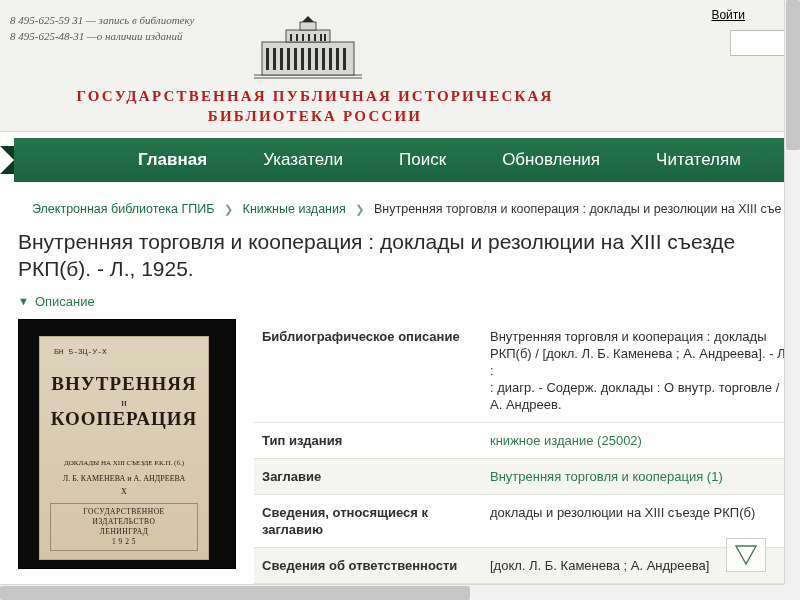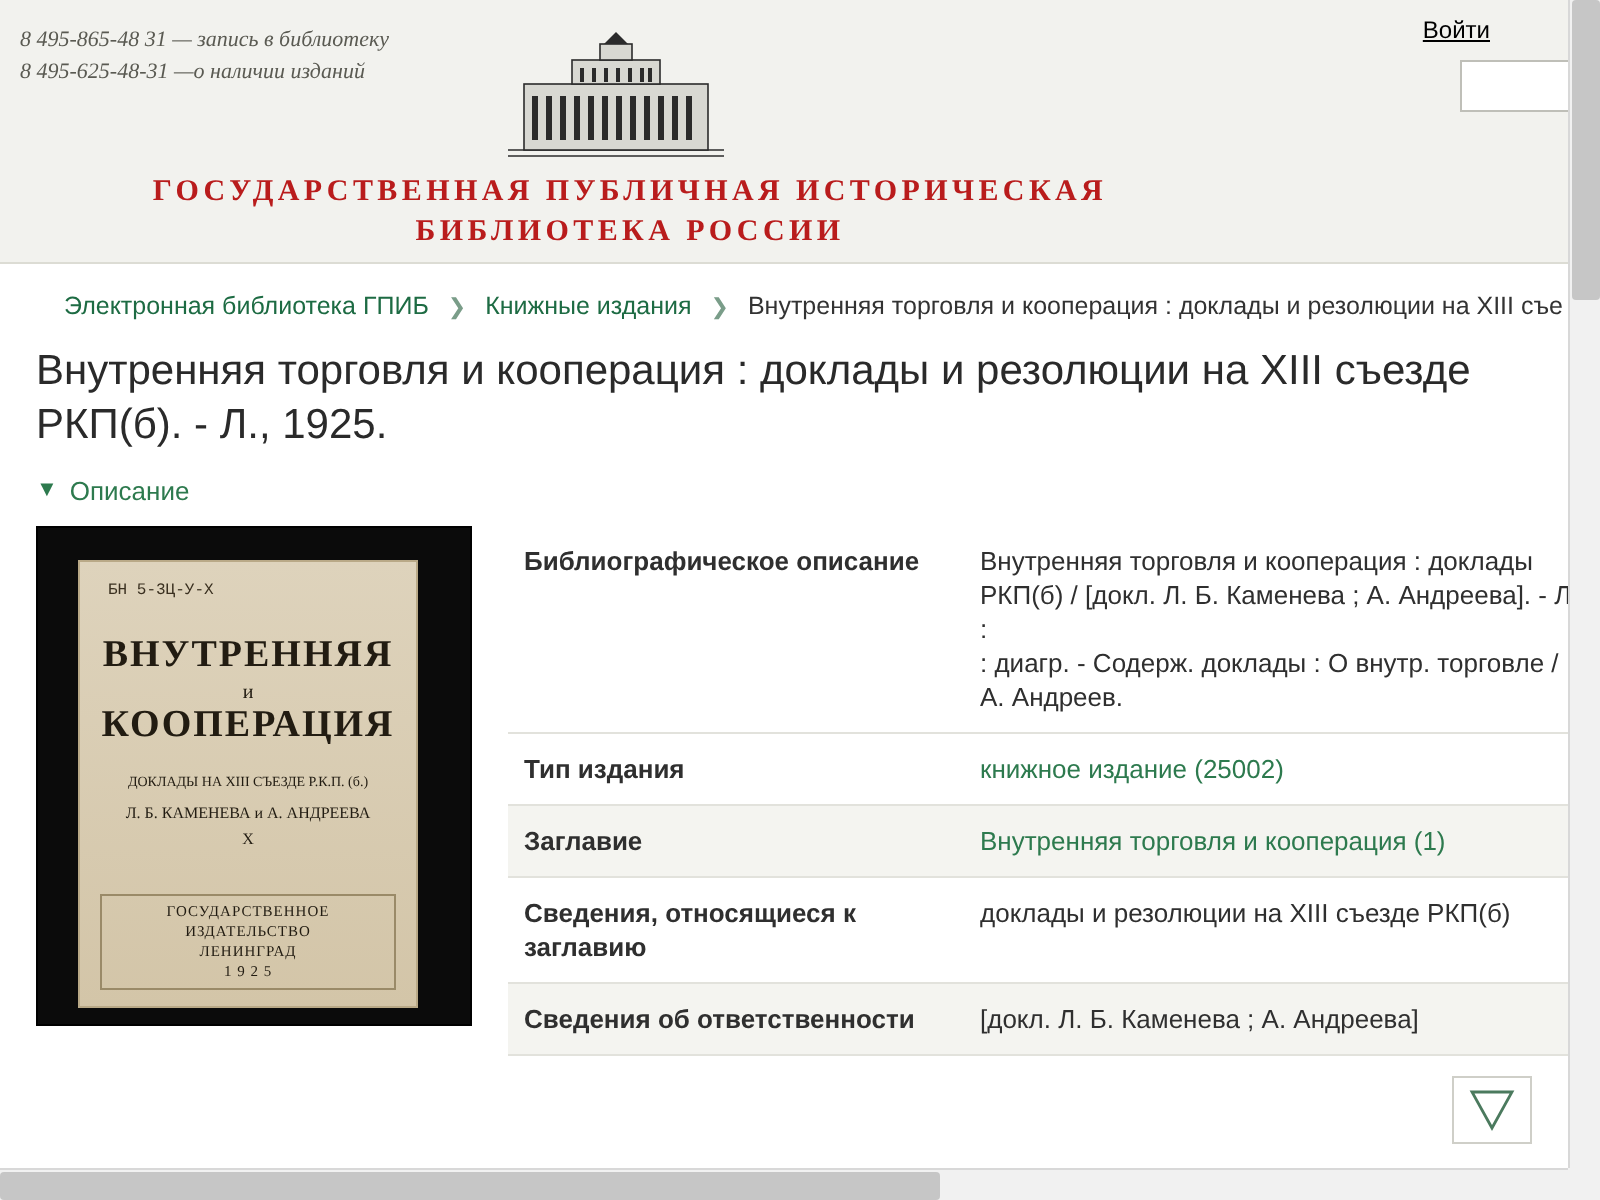--- a/index.html
+++ b/index.html
@@ -197,21 +197,21 @@
     left: 14px; top: 10px;
     font-size: 8px;
     text-align: left;
     line-height: 9px;
     color: #3a3020;
     font-family: "Liberation Mono", monospace;
   }
   .cover-t1 { margin-top: 26px; font-size: 19px; font-weight: bold; letter-spacing: 1px; line-height: 22px; }
   .cover-t2 { font-size: 10px; margin-top: 2px; }
   .cover-t3 { font-size: 19px; font-weight: bold; letter-spacing: 1px; line-height: 22px; }
-  .cover-sub { font-size: 7px; margin-top: 12px; line-height: 10px; }
+  .cover-sub { font-size: 7px; margin-top: 28px; line-height: 10px; }
   .cover-auth { font-size: 8px; margin-top: 6px; }
   .cover-x { font-size: 8px; margin-top: 4px; }
   .cover-pub {
     position: absolute;
     left: 10px; right: 10px; bottom: 8px;
     border: 1px solid #9a8a68;
     font-size: 7.5px;
     line-height: 10px;
     padding: 3px 12px;
     letter-spacing: 0.5px;
@@ -286,21 +286,21 @@
 </style>
 </head>
 <body>
 
 <div id="page">
 
   <div class="header">
     <div class="header-inner">
 
       <div class="phones">
-        <div>8 495-865-48 31 — запись в библиотеку</div>
+        <div>8 495-625-59 31 — запись в библиотеку</div>
         <div>8 495-625-48-31 —о наличии изданий</div>
       </div>
 
       <div class="login-link">Войти</div>
 
       <input class="search-box" type="text" placeholder="" style="">
 
       <div class="crest">
         <svg width="120" height="72" viewBox="0 0 120 72">
           <rect x="0" y="0" width="120" height="72" fill="#f2f2ee"></rect>
@@ -339,20 +339,30 @@
       </div>
 
       <div class="lib-title">
         <div>ГОСУДАРСТВЕННАЯ ПУБЛИЧНАЯ ИСТОРИЧЕСКАЯ</div>
         <div>БИБЛИОТЕКА РОССИИ</div>
       </div>
 
     </div>
   </div>
 
+  <div class="nav-wrap">
+    <div class="ribbon-tail"></div>
+    <div class="nav">
+      <div class="nav-item active">Главная</div>
+      <div class="nav-item">Указатели</div>
+      <div class="nav-item">Поиск</div>
+      <div class="nav-item">Обновления</div>
+      <div class="nav-item">Читателям</div>
+    </div>
+  </div>
 
   <div class="breadcrumb">
     <a>Электронная библиотека ГПИБ</a>
     <span class="sep">❯</span>
     <a>Книжные издания</a>
     <span class="sep">❯</span>
     <span class="current">Внутренняя торговля и кооперация : доклады и резолюции на XIII съе</span>
   </div>
 
   <h1 class="page-title">Внутренняя торговля и кооперация : доклады и резолюции на XIII съезде

